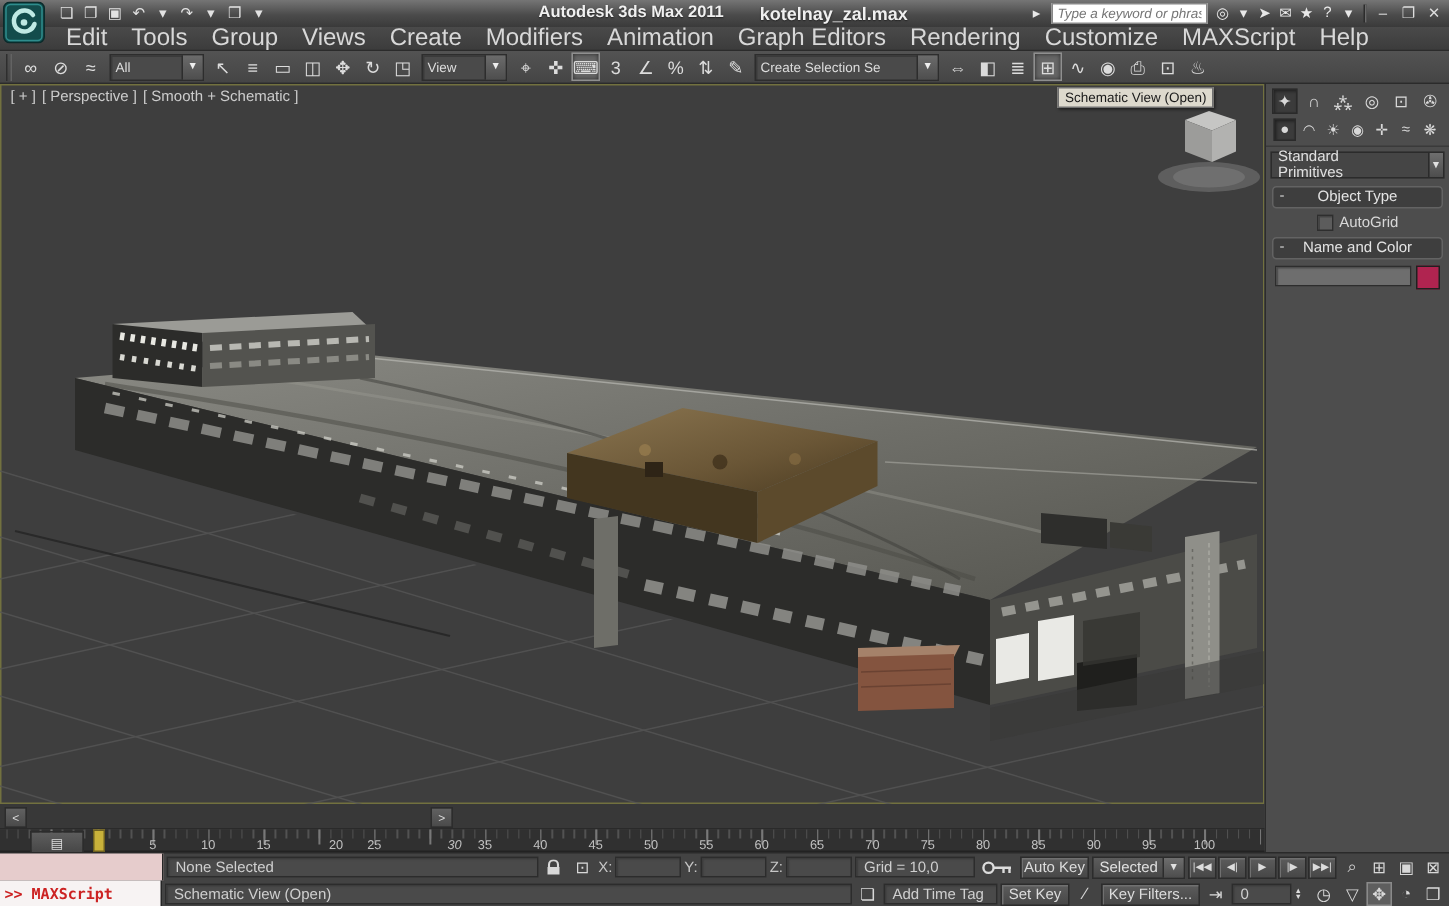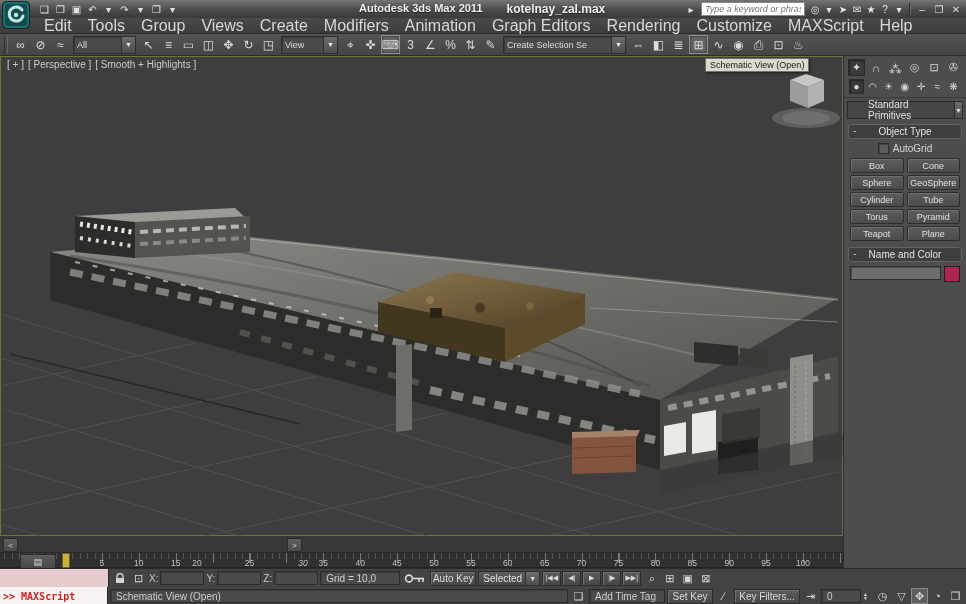--- a/index.html
+++ b/index.html
@@ -34,21 +34,21 @@
   .vp-label{position:absolute;left:7px;top:3px;font-size:10px;color:#cccccc;display:flex;gap:4px;z-index:3;}
   .tooltip{position:absolute;left:705px;top:58px;background:#ddd9cd;color:#1a1a1a;font-size:9px;padding:1px 4px;border:1px solid #707070;box-shadow:1px 1px 2px rgba(0,0,0,.55);z-index:20;white-space:nowrap;}
   
   .cp{position:absolute;left:843px;top:56px;width:123px;height:512px;background:#4d4d4d;border-left:1px solid #2c2c2c;box-sizing:border-box;}
   .cp-tabs{display:flex;justify-content:space-between;padding:3px 4px 1px;}
   .cp-tabs .cbtn{width:17px;height:17px;font-size:11px;}
   .cbtn{display:flex;align-items:center;justify-content:center;color:#d8d8d8;border:1px solid transparent;box-sizing:border-box;}
   .cbtn.active{background:#3b3b3b;border:1px solid #2a2a2a;box-shadow:inset 1px 1px 2px #222;}
   .cp-cats{display:flex;justify-content:space-between;padding:2px 5px 3px;border-bottom:1px solid #3a3a3a;}
   .cp-cats .cbtn{width:15px;height:15px;font-size:10px;}
-  .cp-dd{margin:3px 3px 5px;height:16px;background:#454545;border:1px solid #2b2b2b;display:flex;align-items:center;color:#e0e0e0;font-size:10px;padding-left:20px;gap:42px;}
+  .cp-dd{margin:3px 3px 5px;height:16px;background:#454545;border:1px solid #2b2b2b;display:flex;align-items:center;color:#e0e0e0;font-size:10px;padding-left:4px;gap:42px;}
   .cp-dd .dda{margin-left:auto;width:14px;height:100%;background:linear-gradient(#6e6e6e,#4d4d4d);border-left:1px solid #2b2b2b;display:flex;align-items:center;justify-content:center;font-size:7px;}
   .rollout{margin:2px 4px;}
   .roll-h{height:13px;background:#3e3e3e;border:1px solid #636363;border-radius:3px;display:flex;align-items:center;justify-content:center;font-size:10px;color:#e4e4e4;position:relative;}
   .roll-h .minus{position:absolute;left:4px;top:0;font-size:10px;color:#cfcfcf;}
   .autogrid{display:flex;align-items:center;justify-content:center;gap:4px;padding:4px 0 2px;font-size:10px;color:#d8d8d8;}
   .chk{width:9px;height:9px;background:#5c5c5c;border:1px solid #2e2e2e;box-shadow:inset 1px 1px 0 #444;}
   .obj-grid{display:grid;grid-template-columns:1fr 1fr;gap:2px 3px;padding:2px 2px 4px;}
   .obtn{height:13px;background:linear-gradient(#5d5d5d,#4c4c4c);border:1px solid #2d2d2d;box-shadow:inset 1px 1px 0 #6f6f6f;border-radius:2px;display:flex;align-items:center;justify-content:center;font-size:9px;color:#e0e0e0;}
   .nc-row{display:flex;gap:3px;padding:4px 2px;}
   .nc-input{flex:1;height:12px;background:#6e6e6e;border:1px solid #2d2d2d;box-shadow:inset 1px 1px 1px #4a4a4a;}
@@ -198,21 +198,21 @@
         <span class="tbtn">♨</span>
       </span>
   </div>
 
   <div class="tooltip">Schematic View (Open)</div>
 
   <div class="viewport">
     <div class="vp-label">
       <span>[ + ]</span>
       <span>[ Perspective ]</span>
-      <span>[ Smooth + Highlights ]</span>
+      <span>[ Smooth + Schematic ]</span>
     </div>
     <svg width="843" height="480" viewBox="0 0 843 480" style="position:absolute;left:0;top:0;">
       <defs>
         <clipPath id="groundclip">
           <polygon points="0,232 50,246 660,416 843,378 843,480 0,480"></polygon>
         </clipPath>
         <linearGradient id="roofg" x1="0" y1="0" x2="1" y2="1">
           <stop offset="0" stop-color="#8a8a84"></stop>
             <stop offset="0.5" stop-color="#6e6e68"></stop>
             <stop offset="1" stop-color="#55554f"></stop>
@@ -328,33 +328,20 @@
     </div>
     <div class="rollout">
       <div class="roll-h">
         <span class="minus">-</span>
         <span>Object Type</span>
       </div>
       <div class="autogrid">
         <span class="chk"></span>
         <span>AutoGrid</span>
       </div>
-      <div class="obj-grid">
-
-      <span class="obtn">Box</span>
-          <span class="obtn">Cone</span>
-          <span class="obtn">Sphere</span>
-          <span class="obtn">GeoSphere</span>
-          <span class="obtn">Cylinder</span>
-          <span class="obtn">Tube</span>
-          <span class="obtn">Torus</span>
-          <span class="obtn">Pyramid</span>
-          <span class="obtn">Teapot</span>
-          <span class="obtn">Plane</span>
-        </div>
     </div>
     <div class="rollout">
       <div class="roll-h">
         <span class="minus">-</span>
         <span>Name and Color</span>
       </div>
       <div class="nc-row">
         <span class="nc-input"></span>
         <span class="nc-swatch"></span>
       </div>
@@ -368,21 +355,21 @@
 
   <div class="trackbar">
     <div class="ticks"></div>
     <div class="ticks5"></div>
     <span class="mini-curve">▤</span>
     <div style="position:absolute;left:0;top:0;width:100%;height:100%;">
 
     <span class="rlabel" style="left: 101.9px;">5</span>
         <span class="rlabel" style="left: 138.8px;">10</span>
         <span class="rlabel" style="left: 175.7px;">15</span>
-        <span class="rlabel" style="left: 197px;">20</span>
+        <span class="rlabel" style="left: 224px;">20</span>
         <span class="rlabel" style="left: 249.5px;">25</span>
         <span class="rlabel" style="left: 303px; font-style: italic;">30</span>
         <span class="rlabel" style="left: 323.3px;">35</span>
         <span class="rlabel" style="left: 360.2px;">40</span>
         <span class="rlabel" style="left: 397.1px;">45</span>
         <span class="rlabel" style="left: 434px;">50</span>
         <span class="rlabel" style="left: 470.9px;">55</span>
         <span class="rlabel" style="left: 507.8px;">60</span>
         <span class="rlabel" style="left: 544.7px;">65</span>
         <span class="rlabel" style="left: 581.6px;">70</span>
@@ -392,20 +379,21 @@
         <span class="rlabel" style="left: 729.2px;">90</span>
         <span class="rlabel" style="left: 766.1px;">95</span>
         <span class="rlabel" style="left: 803px;">100</span>
       </div>
     <span class="marker"></span>
   </div>
 
   <div class="statusbar">
     <div class="srow">
       <span class="listener pink"></span>
+      <span class="sunken grow">None Selected</span>
       <span class="ibtn">
         <svg width="10" height="11" viewBox="0 0 10 11">
             <path d="M2 5 V3.5 A3 3 0 0 1 8 3.5 V5" fill="none" stroke="#d8d8d8" stroke-width="1.4"></path>
             <rect x="1" y="5" width="8" height="5" fill="#d8d8d8"></rect>
           </svg>
       </span>
       <span class="ibtn">⊡</span>
       <span class="coord-label">X:</span>
       <span class="sunken coord-field"></span>
       <span class="coord-label">Y:</span>

